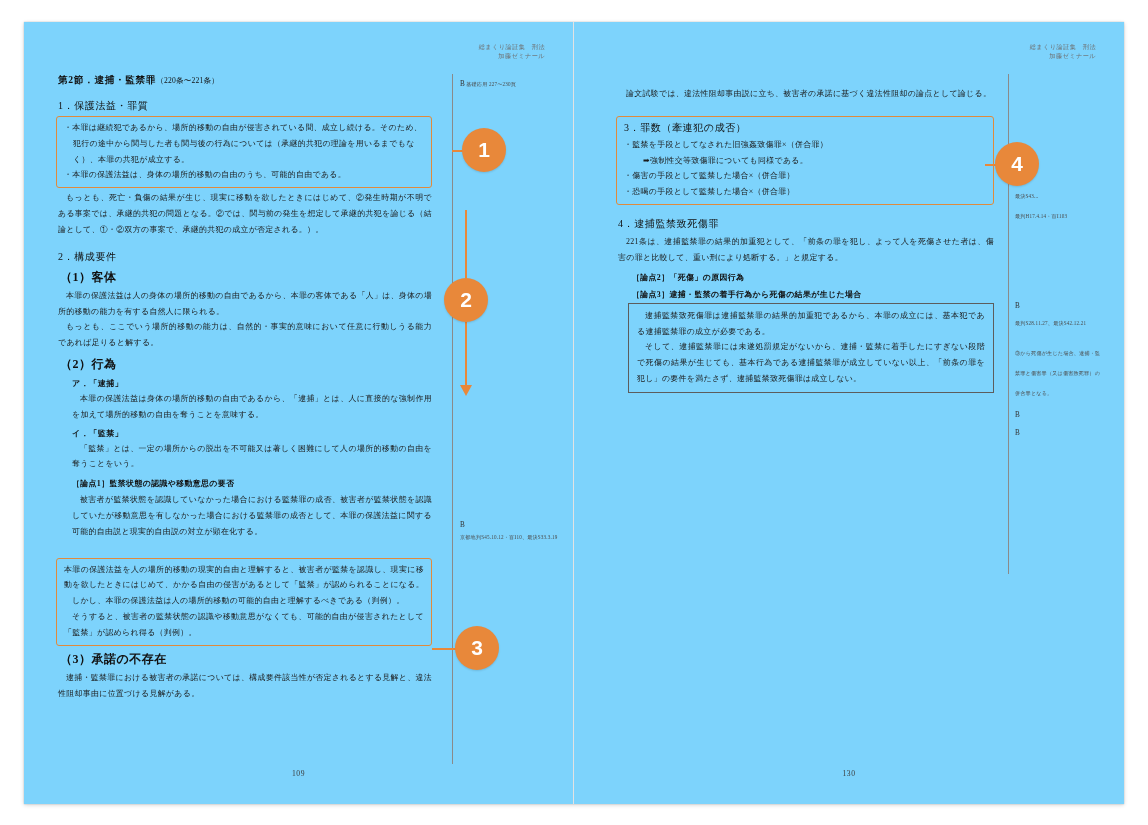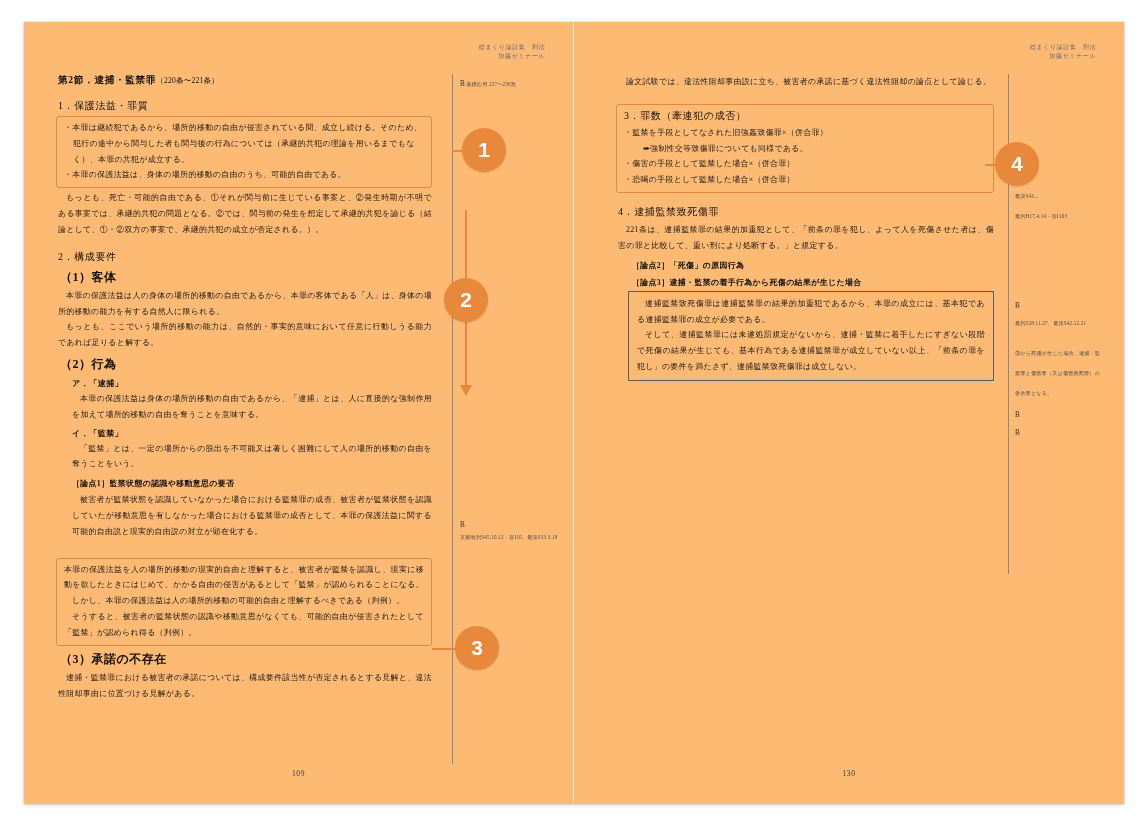--- a/index.html
+++ b/index.html
@@ -23,21 +23,21 @@
     width: 1100px;
     height: 782px;
     display: flex;
     background: #ffffff;
     box-shadow: 0 1px 4px rgba(0,0,0,0.18), 0 0 1px rgba(0,0,0,0.25);
   }
   .page {
     position: relative;
     width: 550px;
     height: 782px;
-    background: #fdba74;
+    background: #7dd3fc;
     box-sizing: border-box;
   }
   .page.left  { border-right: 1px solid #e2e2e2; }
 
   
   .run-head {
     position: absolute;
     top: 20px;
     right: 28px;
     text-align: right;
@@ -48,21 +48,21 @@
   }
   .run-head div { white-space: nowrap; }
 
   
   .col {
     position: absolute;
     top: 52px;
     left: 34px;
     width: 374px;
   }
-  .col.right-page { left: 44px; width: 376px; }
+  .col.right-page { left: 44px; width: 376px; margin-top: 12px; }
 
   
   .vrule {
     position: absolute;
     top: 52px;
     width: 1px;
     background: #8a8a8a;
   }
 
   
@@ -230,21 +230,21 @@
 
       <div class="h3">1．保護法益・罪質</div>
 
       <div class="obox">
         <ul class="bul">
           <li>・本罪は継続犯であるから、場所的移動の自由が侵害されている間、成立し続ける。そのため、犯行の途中から関与した者も関与後の行為については（承継的共犯の理論を用いるまでもなく）、本罪の共犯が成立する。</li>
           <li>・本罪の保護法益は、身体の場所的移動の自由のうち、可能的自由である。</li>
         </ul>
       </div>
 
-      <p class="para">もっとも、死亡・可能的自由である、①それが関与前に生じている事案と、②発生時期が不明である事案では、承継的共犯の問題となる。②では、関与前の発生を想定して承継的共犯を論じる（結論として、①・②双方の事案で、承継的共犯の成立が否定される。）。</p>
+      <p class="para">もっとも、死亡・負傷の結果が生じ、現実に移動を欲したときにはじめて、②発生時期が不明である事案では、承継的共犯の問題となる。②では、関与前の発生を想定して承継的共犯を論じる（結論として、①・②双方の事案で、承継的共犯の成立が否定される。）。</p>
 
       <div class="h3">2．構成要件</div>
       <div class="h4">（1）客体</div>
       <p class="para">本罪の保護法益は人の身体の場所的移動の自由であるから、本罪の客体である「人」は、身体の場所的移動の能力を有する自然人に限られる。</p>
       <p class="para">もっとも、ここでいう場所的移動の能力は、自然的・事実的意味において任意に行動しうる能力であれば足りると解する。</p>
 
       <div class="h4">（2）行為</div>
       <div class="h5">ア．「逮捕」</div>
       <p class="para ind2">本罪の保護法益は身体の場所的移動の自由であるから、「逮捕」とは、人に直接的な強制作用を加えて場所的移動の自由を奪うことを意味する。</p>
       <div class="h5">イ．「監禁」</div>

